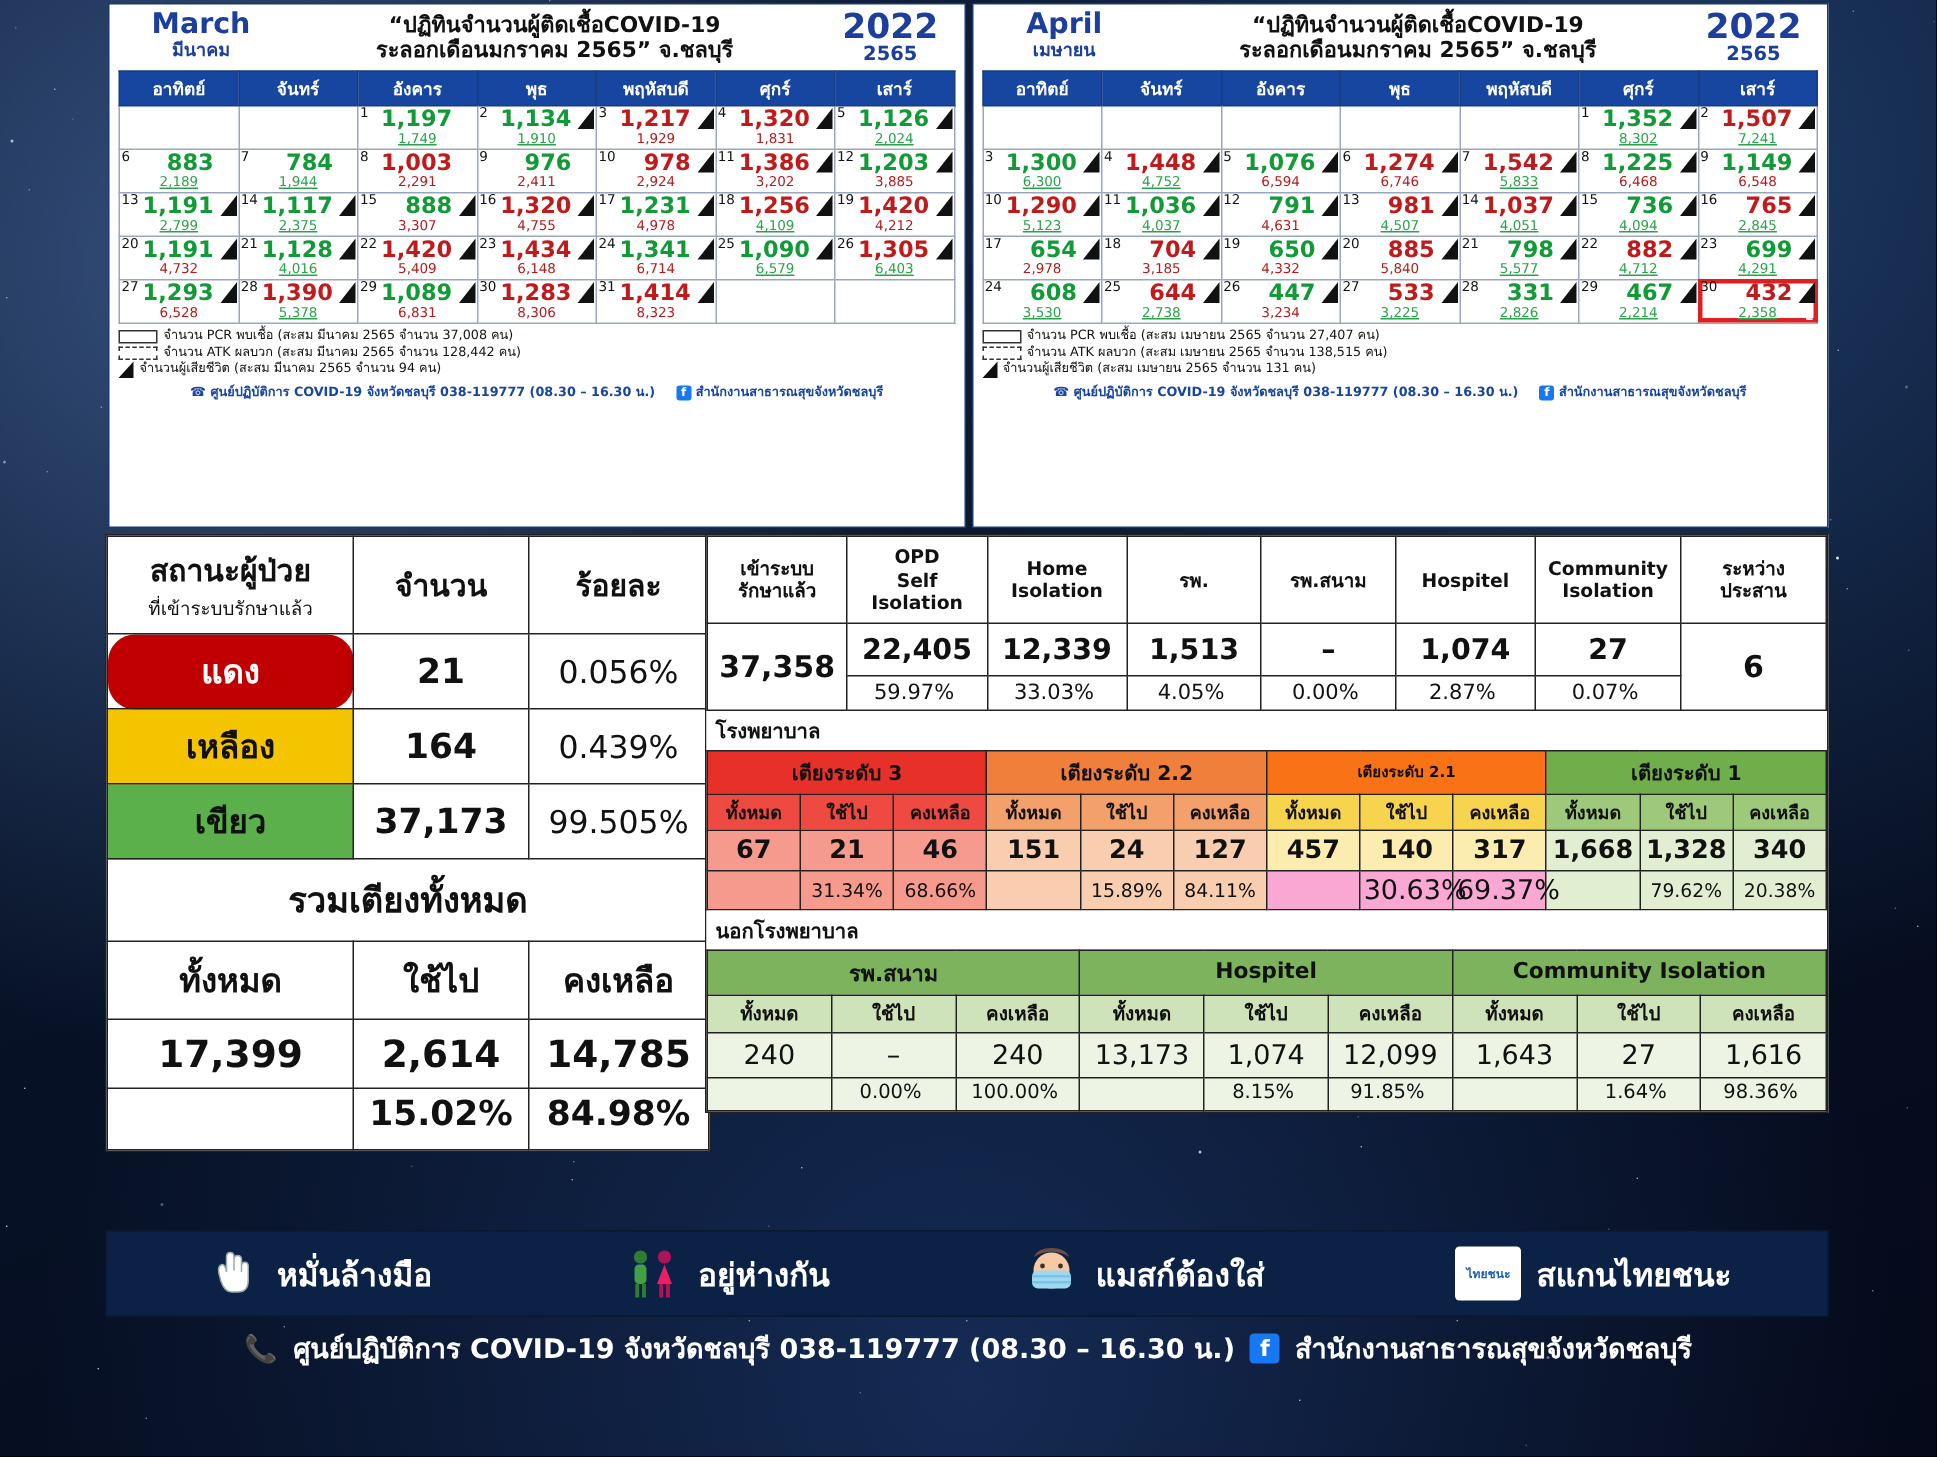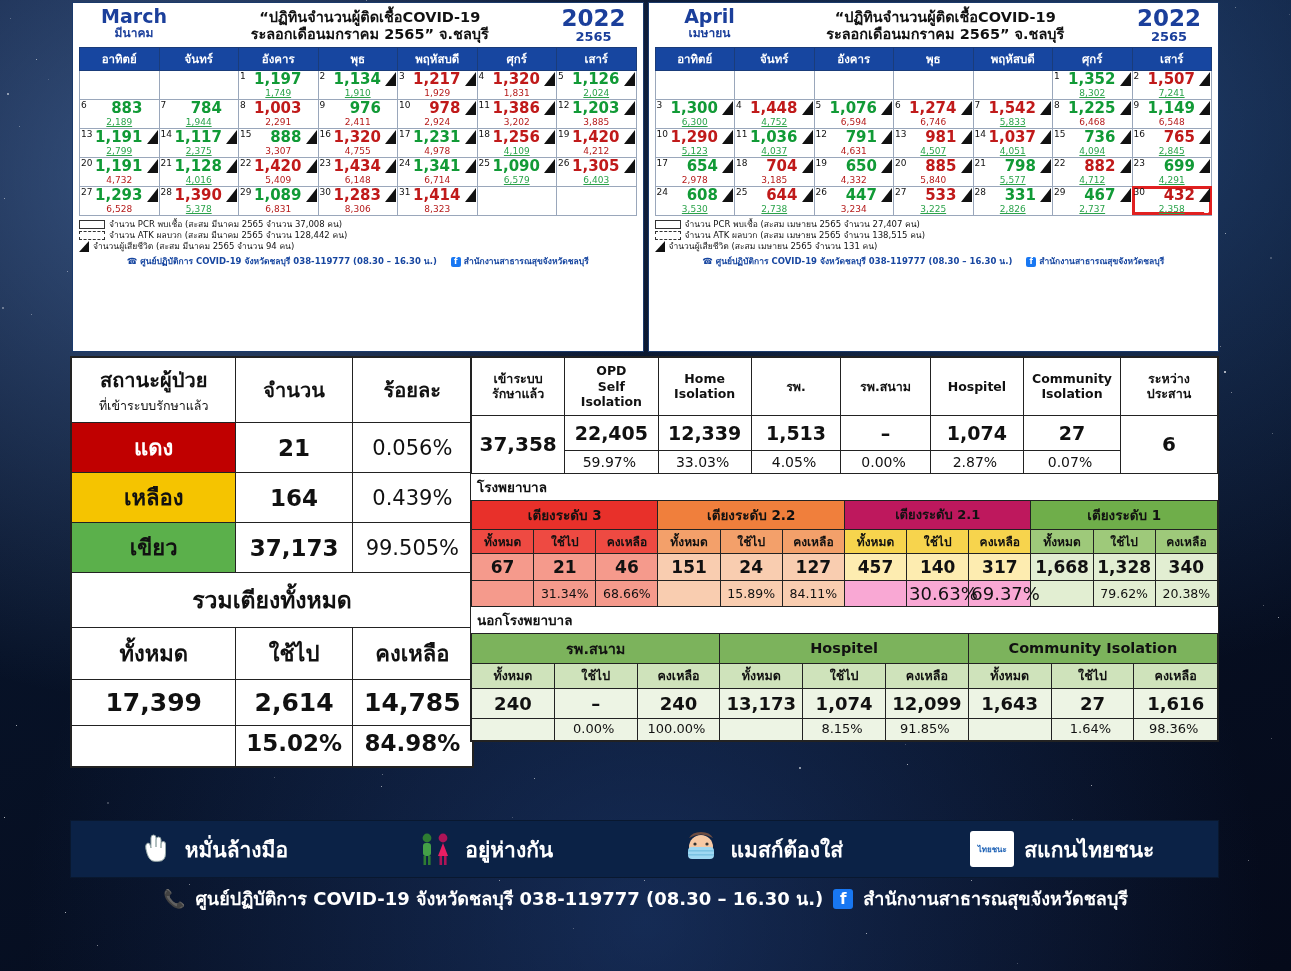--- a/index.html
+++ b/index.html
@@ -63,58 +63,58 @@
   .cal-foot { margin-top:2px; font-size:8.5px; color:#1746a0; text-align:center; font-weight:bold; display:flex; justify-content:center; gap:14px; align-items:center;}
   .fb { display:inline-block; width:10px;height:10px;background:#1877f2;color:#fff;border-radius:2px;font-size:8px;text-align:center;line-height:10px;font-weight:bold;}
 
   
   .left-panel { position:absolute; left:70px; top:356px; width:404px; background:#fff; border:1px solid #222; }
   table.status { border-collapse:collapse; width:100%; table-layout:fixed; }
   table.status td, table.status th { border:1px solid #222; text-align:center; }
   .st-head { font-weight:bold; font-size:20px; padding:6px 2px; color:#111; }
   .st-head .sub { font-size:12.5px; font-weight:normal; display:block; }
   .lvl { font-weight:bold; font-size:22px; padding:7px 0; color:#fff; }
-  .lvl.red { background:#c00000; }
+  .lvl.red { background:#c00000;border-radius:18px; }
   .lvl.yellow { background:#f5c400; color:#111; }
   .lvl.green { background:#5bb04b; color:#111; }
   .num { font-size:23px; font-weight:bold; padding:7px 6px; color:#111;}
   .pct { font-size:21px; padding:7px 6px; color:#111;}
   .bed-title { font-size:23px; font-weight:bold; padding:9px 8px; text-align:left; color:#111; }
   .bed-h { font-size:22px; font-weight:bold; padding:8px 0; color:#111; }
   .bed-n { font-size:25px; font-weight:bold; padding:8px 4px; color:#111; }
   .bed-p { font-size:23px; font-weight:bold; padding:4px 4px 10px 4px; color:#111; }
 
   
   .right-panel { position:absolute; left:470px; top:356px; width:749px; background:#fff; border:1px solid #222; }
   table.rt { border-collapse:collapse; width:100%; table-layout:fixed; }
   table.rt td, table.rt th { border:1px solid #222; text-align:center; color:#111; }
   .hdr-cell { font-size:12.5px; font-weight:bold; padding:5px 1px; line-height:1.25; }
   .big-num { font-size:20px; font-weight:bold; padding:6px 2px; }
   .mid-num { font-size:19px; font-weight:bold; padding:6px 2px; }
   .pct-sm { font-size:14px; padding:3px 2px; text-align:right; padding-right:6px; }
   .sec-label { font-size:13.5px; font-weight:bold; text-align:left; padding:2px 6px; background:#fff; color:#111;}
   .lvl3 { background:#e8302a; color:#fff; font-weight:bold; font-size:13.5px; padding:3px 0;}
   .lvl22 { background:#f07f3c; color:#fff; font-weight:bold; font-size:13.5px; padding:3px 0;}
-  .lvl21 { background:#be185d; color:#111; font-weight:bold; font-size:13px; padding:3px 0;}
+  .lvl21 { background:#f97316; color:#111; font-weight:bold; font-size:10px; padding:3px 0;}
   .lvl1 { background:#6fae4a; color:#fff; font-weight:bold; font-size:13.5px; padding:3px 0;}
   .sub3 { background:#ee4a42; color:#fff; font-size:12px; font-weight:bold; padding:2px 0;}
   .sub22 { background:#f3a06a; color:#111; font-size:12px; font-weight:bold; padding:2px 0;}
   .sub21 { background:#f7d44d; color:#111; font-size:12px; font-weight:bold; padding:2px 0;}
   .sub1 { background:#9ec97a; color:#111; font-size:12px; font-weight:bold; padding:2px 0;}
   .v3 { background:#f59a8c; font-size:17px; font-weight:bold; padding:3px 2px;}
   .v22 { background:#f9cdb0; font-size:17px; font-weight:bold; padding:3px 2px;}
   .v21 { background:#fdecb0; font-size:17px; font-weight:bold; padding:3px 2px;}
   .v1 { background:#e2eed2; font-size:17px; font-weight:bold; padding:3px 2px;}
   .p3 { background:#f59a8c; font-size:12.5px; padding:2px 2px; }
   .p22 { background:#f9cdb0; font-size:12.5px; padding:2px 2px; }
   .p21 { background:#f9a8d4; font-size:18px; padding:2px 2px; }
   .p1 { background:#e2eed2; font-size:12.5px; padding:2px 2px; }
   .ghdr { background:#7cb35c; color:#fff; font-weight:bold; font-size:14.5px; padding:3px 0; }
   .gsub { background:#cfe3bb; color:#111; font-weight:bold; font-size:12.5px; padding:2px 0; }
-  .gval { background:#edf4e4; font-size:18px; font-weight:bold; padding:4px 2px; }
+  .gval { background:#edf4e4; font-size:18px; font-weight:normal; padding:4px 2px; }
   .gpct { background:#edf4e4; font-size:13px; padding:2px 6px 4px 2px; text-align:right; }
 
   
   .measures { position:absolute; left:70px; top:820px; width:1149px; height:58px;
               background:#0b2246; display:flex; align-items:center; justify-content:space-around;
               border:1px solid #09182f; }
   .measure { display:flex; align-items:center; gap:10px; color:#fff; font-weight:bold; font-size:21px; }
   .mi { width:40px; height:40px; display:flex; align-items:center; justify-content:center; font-size:26px; }
   .thaichana { background:#fff; color:#1a5fb4; font-size:8px; width:44px;height:36px; display:flex;align-items:center;justify-content:center;border-radius:3px; font-weight:bold;}
 
@@ -929,21 +929,21 @@
                   <span class="tri-num">5</span>
                   <span class="atk g">2,826</span>
                 </div>
               </td>
               <td>
                 <div class="cell">
                   <span class="daynum">29</span>
                   <span class="pcr g">467</span>
                   <span class="tri"></span>
                   <span class="tri-num">10</span>
-                  <span class="atk g">2,737</span>
+                  <span class="atk g">2,214</span>
                 </div>
               </td>
               <td class="hilite">
                 <div class="cell">
                   <span class="daynum">30</span>
                   <span class="pcr r">432</span>
                   <span class="tri"></span>
                   <span class="tri-num">2</span>
                   <span class="atk g">2,358</span>
                 </div>

